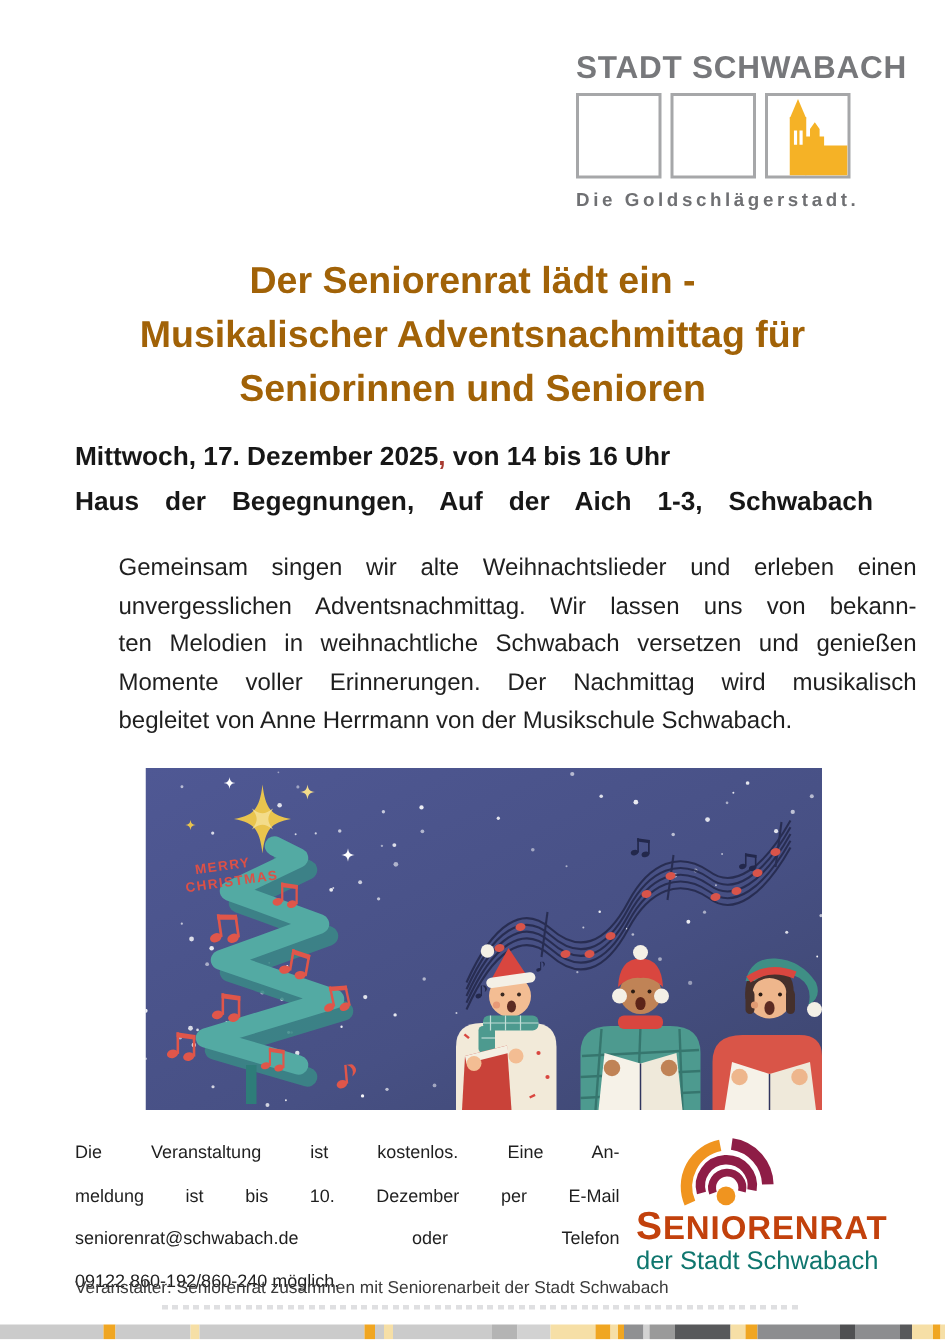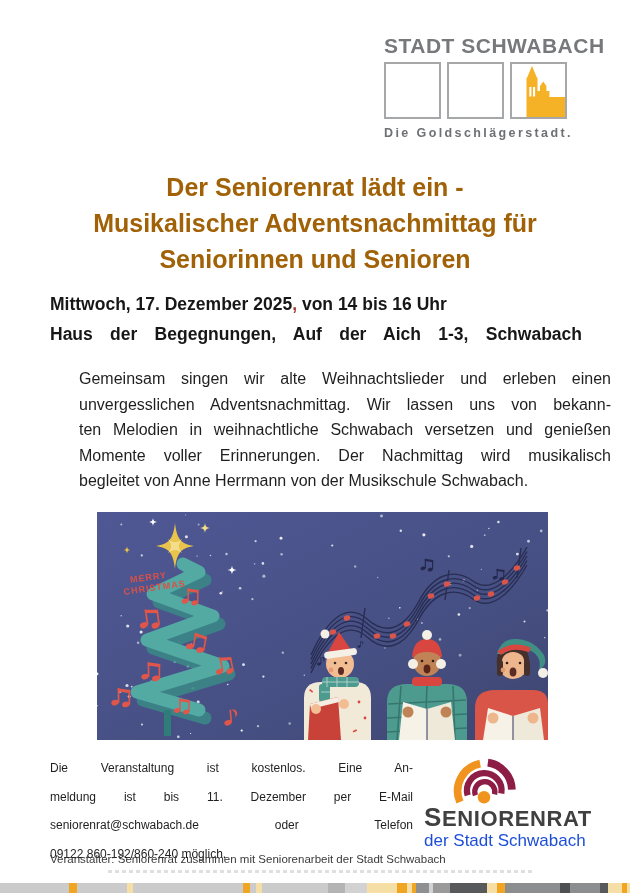--- a/index.html
+++ b/index.html
@@ -34,23 +34,23 @@
   .illustration{position:absolute;left:97px;top:512px;width:451px;height:228px;}
   .illustration svg{display:block;}
 
   
   .info-block{position:absolute;left:50px;top:754px;width:363px;
               font-size:12px;line-height:28.5px;color:#1f1f1f;}
 
   
   .sr-logo{position:absolute;left:424px;top:754px;width:190px;}
   .sr-arcs{display:block;margin-left:22px;}
-  .sr-name{font-size:22px;font-weight:700;color:#404040;letter-spacing:.6px;line-height:24px;margin-top:1px;white-space:nowrap;}
+  .sr-name{font-size:22px;font-weight:700;color:#c2410c;letter-spacing:.6px;line-height:24px;margin-top:1px;white-space:nowrap;}
   .sr-name::first-letter{font-size:26px;}
-  .sr-sub{font-size:17px;color:#1d4ed8;line-height:20px;}
+  .sr-sub{font-size:17px;color:#0f766e;line-height:20px;}
 
   
   .footer{position:absolute;left:50px;top:853px;font-size:11.5px;color:#3a3a3a;}
   .ghost-line{position:absolute;left:108px;top:870px;width:424px;height:3px;opacity:.5;
               background:repeating-linear-gradient(90deg,#bfc0c4 0 4px,transparent 4px 7px);}
   .bottom-strip{position:absolute;left:0;bottom:0;width:630px;height:10px;display:flex;}
   .bottom-strip div{height:100%;flex:0 0 auto;}
 </style>
 </head>
 <body>
@@ -384,21 +384,21 @@
           <line x1="416" y1="204" x2="416" y2="228" stroke="#30355e" stroke-width="1"></line>
           <circle cx="396" cy="206" r="5.5" fill="#eeb68c"></circle>
           <circle cx="436" cy="206" r="5.5" fill="#eeb68c"></circle>
         </g>
       </g>
     </svg>
   </div>
 
   <div class="info-block">
     <div class="jline">Die Veranstaltung ist kostenlos. Eine An-</div>
-    <div class="jline">meldung ist bis 11. Dezember per E-Mail</div>
+    <div class="jline">meldung ist bis 10. Dezember per E-Mail</div>
     <div class="jline">seniorenrat@schwabach.de oder Telefon</div>
     <div>09122 860-192/860-240 möglich.</div>
   </div>
 
   <div class="sr-logo">
     <svg class="sr-arcs" width="76" height="50" viewBox="0 0 76 52">
       <path d="M13 50 A29 29 0 0 1 34 10" fill="none" stroke="#f0941f" stroke-width="8"></path>
       <path d="M42 9 A29 29 0 0 1 67 37" fill="none" stroke="#8e1d46" stroke-width="8"></path>
       <path d="M21 43 A18 18 0 1 1 56 41" fill="none" stroke="#8e1d46" stroke-width="6.5"></path>
       <path d="M29 43 A10.5 10.5 0 1 1 49 42" fill="none" stroke="#8e1d46" stroke-width="5.5"></path>

